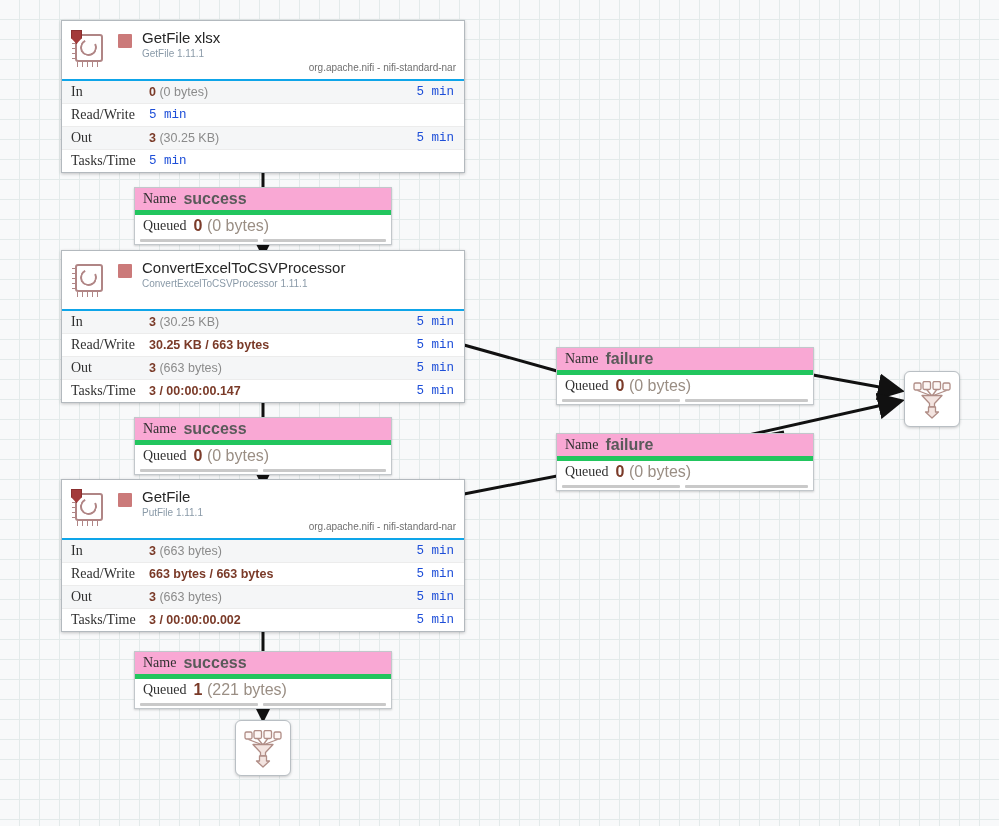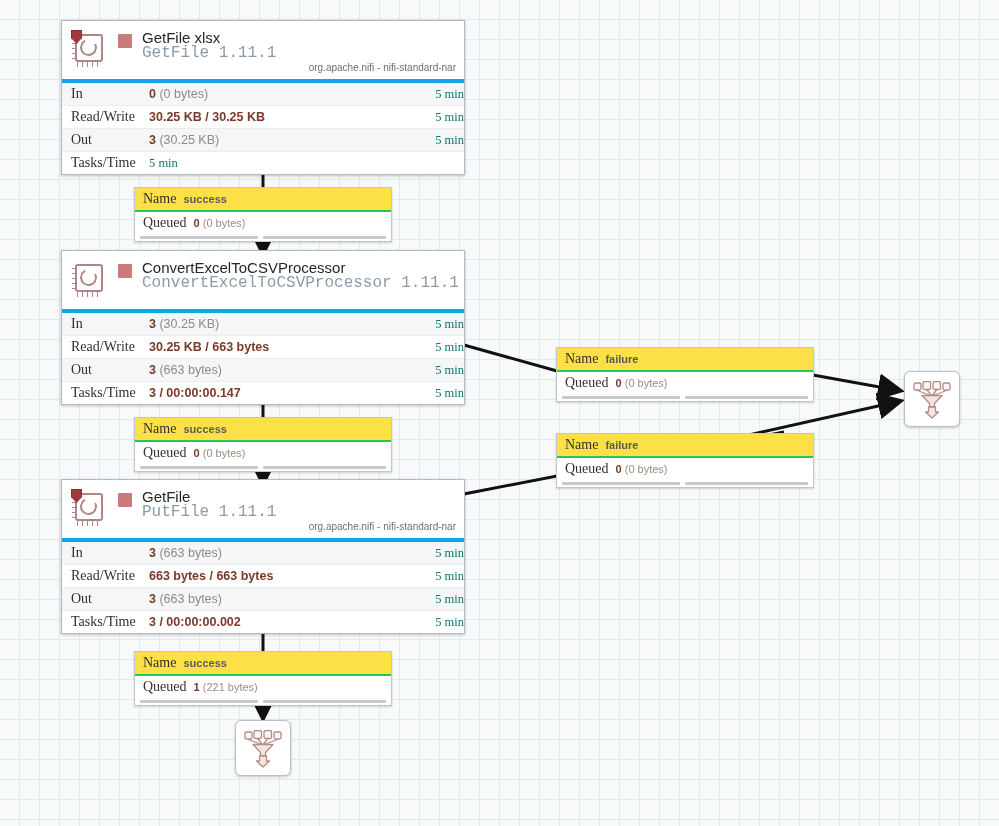--- a/index.html
+++ b/index.html
@@ -81,31 +81,31 @@
     margin:5px 10px 0 4px;
     border-radius:1px;
   }
   .proc-titles{flex:1 1 auto;min-width:0;padding-top:0px;}
   .proc-name{
     font-family:"Liberation Sans", sans-serif;
     font-size:15px;color:#262626;line-height:17px;
     white-space:nowrap;
   }
   .proc-type{
-    font-family:Liberation Mono, monospace;
-    font-size:16px;color:#8a9aa8;line-height:15px;
+    font-family:Liberation Sans, sans-serif;
+    font-size:10px;color:#8a9aa8;line-height:15px;
     white-space:nowrap;
   }
   .proc-bundle{
     font-family:"Liberation Sans", sans-serif;
     font-size:10px;color:#6f6f6f;line-height:13px;
     white-space:nowrap;
     text-align:right;
   }
-  .stats{border-top:4px solid #0ea5e9;}
+  .stats{border-top:2px solid #0ea5e9;}
   .stat-row{
     display:flex;align-items:center;
     height:22px;
     border-bottom:1px solid #ececec;
     font-size:13.5px;
   }
   .stat-row:last-child{border-bottom:none;}
   .stat-row.alt{background:#f5f6f7;}
   .stat-label{
     width:78px;flex:0 0 78px;
@@ -117,49 +117,50 @@
   .stat-value{
     flex:1 1 auto;
     color:#8b8b8b;
     font-family:"Liberation Sans", sans-serif;
     font-size:12.5px;
     white-space:nowrap;
   }
   .stat-value b{color:#7a3a28;font-weight:bold;}
   .stat-time{
     flex:0 0 auto;
-    color:#0f766e;
-    font-family:Liberation Serif, serif;
+    padding-right:10px;
+    color:#1d4ed8;
+    font-family:Liberation Mono, monospace;
     font-size:12.5px;
   }
 
   
   .connection{
     position:absolute;
     background:#ffffff;
     border:1px solid #c2c7cb;
     box-shadow:0 1px 2px rgba(0,0,0,.18);
     box-sizing:border-box;
   }
   .conn-row{
     display:flex;align-items:center;
     height:22px;
     font-size:14px;
     padding-left:8px;
   }
-  .conn-row.top{background:#fde047;border-bottom:2px solid #22c55e;}
+  .conn-row.top{background:#f9a8d4;border-bottom:5px solid #22c55e;}
   .conn-key{
     color:#303030;
     font-family:"Liberation Serif", serif;
     font-size:14px;
     margin-right:7px;
   }
   .conn-val{
     font-family:"Liberation Sans", sans-serif;
-    font-size:11px;font-weight:bold;color:#5a5a5a;
+    font-size:16px;font-weight:bold;color:#5a5a5a;
   }
   .conn-val .num{color:#7a3a28;}
   .conn-val .paren{color:#9a8e84;font-weight:normal;}
   .conn-bars{
     height:7px;position:relative;background:#ffffff;
   }
   .bar{
     position:absolute;top:2px;height:3px;background:#c9c9c9;border-radius:1px;
   }
   .bar.left{left:5px;right:52%;}
@@ -227,21 +228,20 @@
       </div>
     </div>
     <div class="stats">
       <div class="stat-row alt">
         <span class="stat-label">In</span>
         <span class="stat-value"><b>0</b> <span>(0 bytes)</span></span>
         <span class="stat-time">5 min</span>
       </div>
       <div class="stat-row">
         <span class="stat-label">Read/Write</span>
-        <span class="stat-value"><b>30.25 KB / 30.25 KB</b> <span></span></span>
         <span class="stat-time">5 min</span>
       </div>
       <div class="stat-row alt">
         <span class="stat-label">Out</span>
         <span class="stat-value"><b>3</b> <span>(30.25 KB)</span></span>
         <span class="stat-time">5 min</span>
       </div>
       <div class="stat-row">
         <span class="stat-label">Tasks/Time</span>
         <span class="stat-time">5 min</span>

